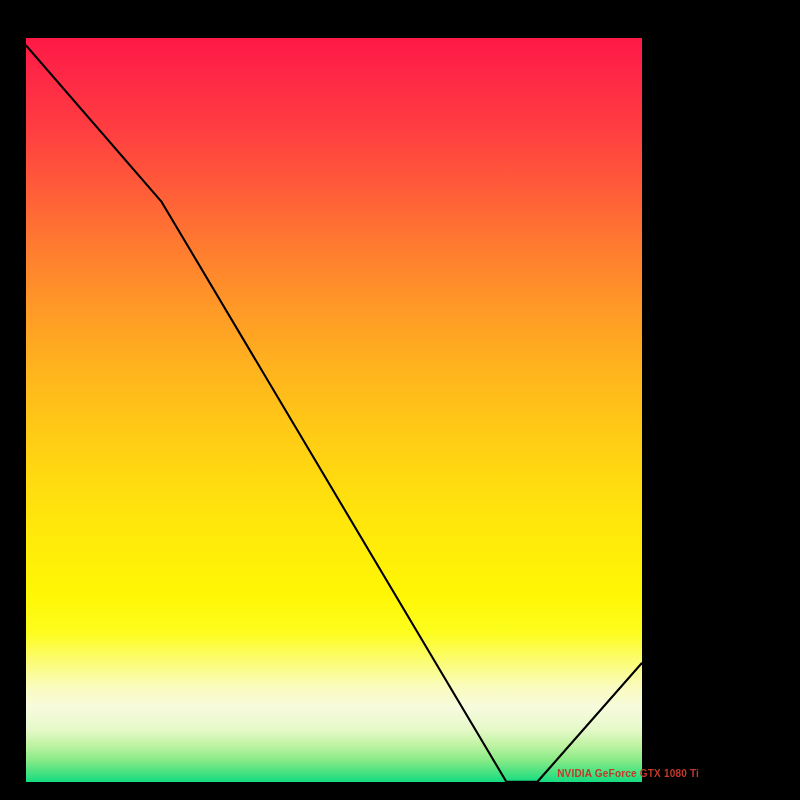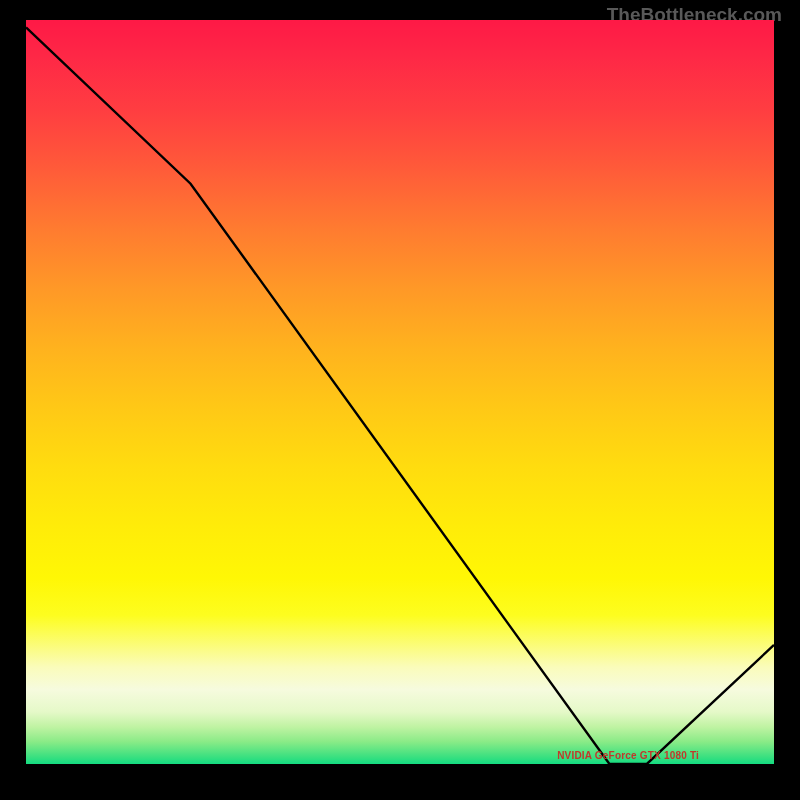--- a/index.html
+++ b/index.html
@@ -11,22 +11,22 @@
     right: 18px;
     font-family: Arial, Helvetica, sans-serif;
     font-size: 19px;
     font-weight: bold;
     color: #595959;
     letter-spacing: 0px;
   }
   .plot {
     position: absolute;
     left: 26px;
-    top: 20px;
-    width: 748px;
+    top: 38px;
+    width: 616px;
     height: 744px;
     
   }
   .gradient {
     position: absolute;
     inset: 0;
     background: linear-gradient(
       to bottom,
       #fe1946 0%,
       #fe2846 5%,
@@ -62,21 +62,20 @@
     font-weight: bold;
     letter-spacing: 0.2px;
     color: #c0392b;
     white-space: nowrap;
   }
 </style>
 </head>
 <body>
 <div class="root">
 
-  <div class="attribution">TheBottleneck.com</div>
 
   <div class="plot">
     <div class="gradient"></div>
 
     <svg class="line-layer" viewBox="0 0 748 744" preserveAspectRatio="none">
       <path id="chart-path" d="M0.00 7.44 L164.56 163.68 L583.44 744.00 L620.84 744.00 L748.00 624.96" fill="none" stroke="#000000" stroke-width="2.4"></path>
     </svg>
 
     <div class="annot" id="annot" style="left: 602.14px; top: 730.28px; transform: translate(-50%, 0px);">NVIDIA GeForce GTX 1080 Ti</div>
   </div>

